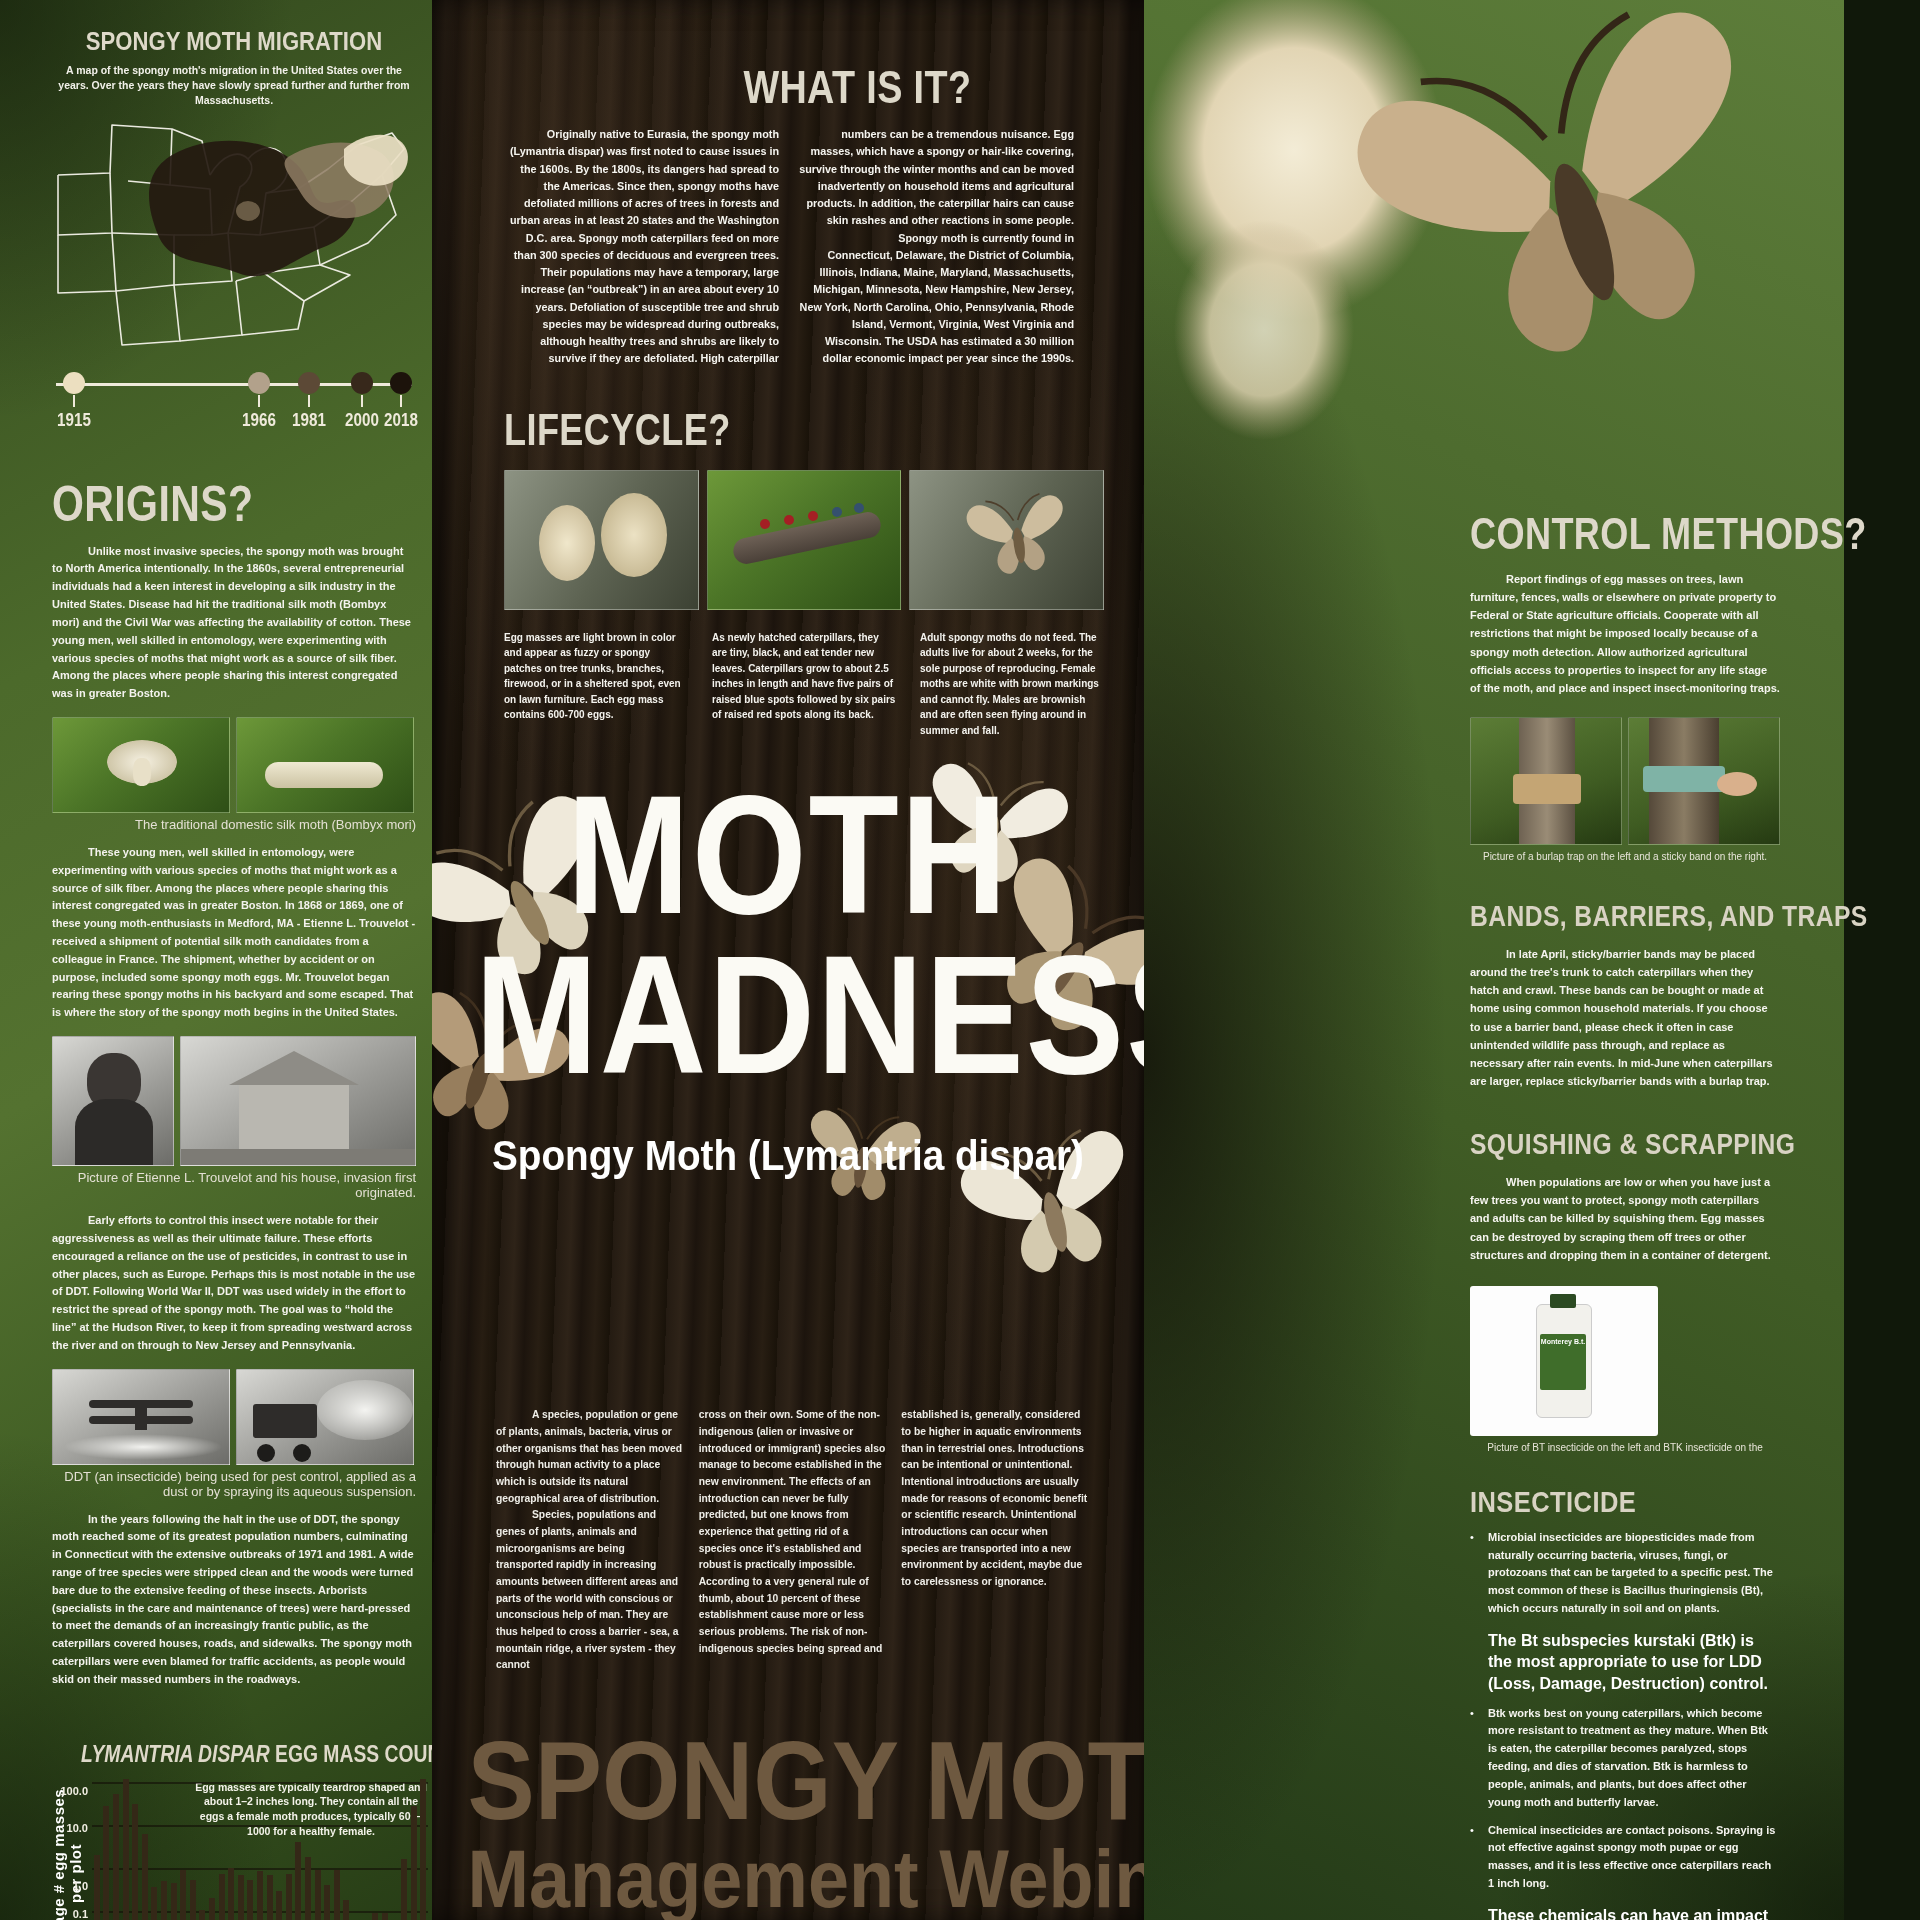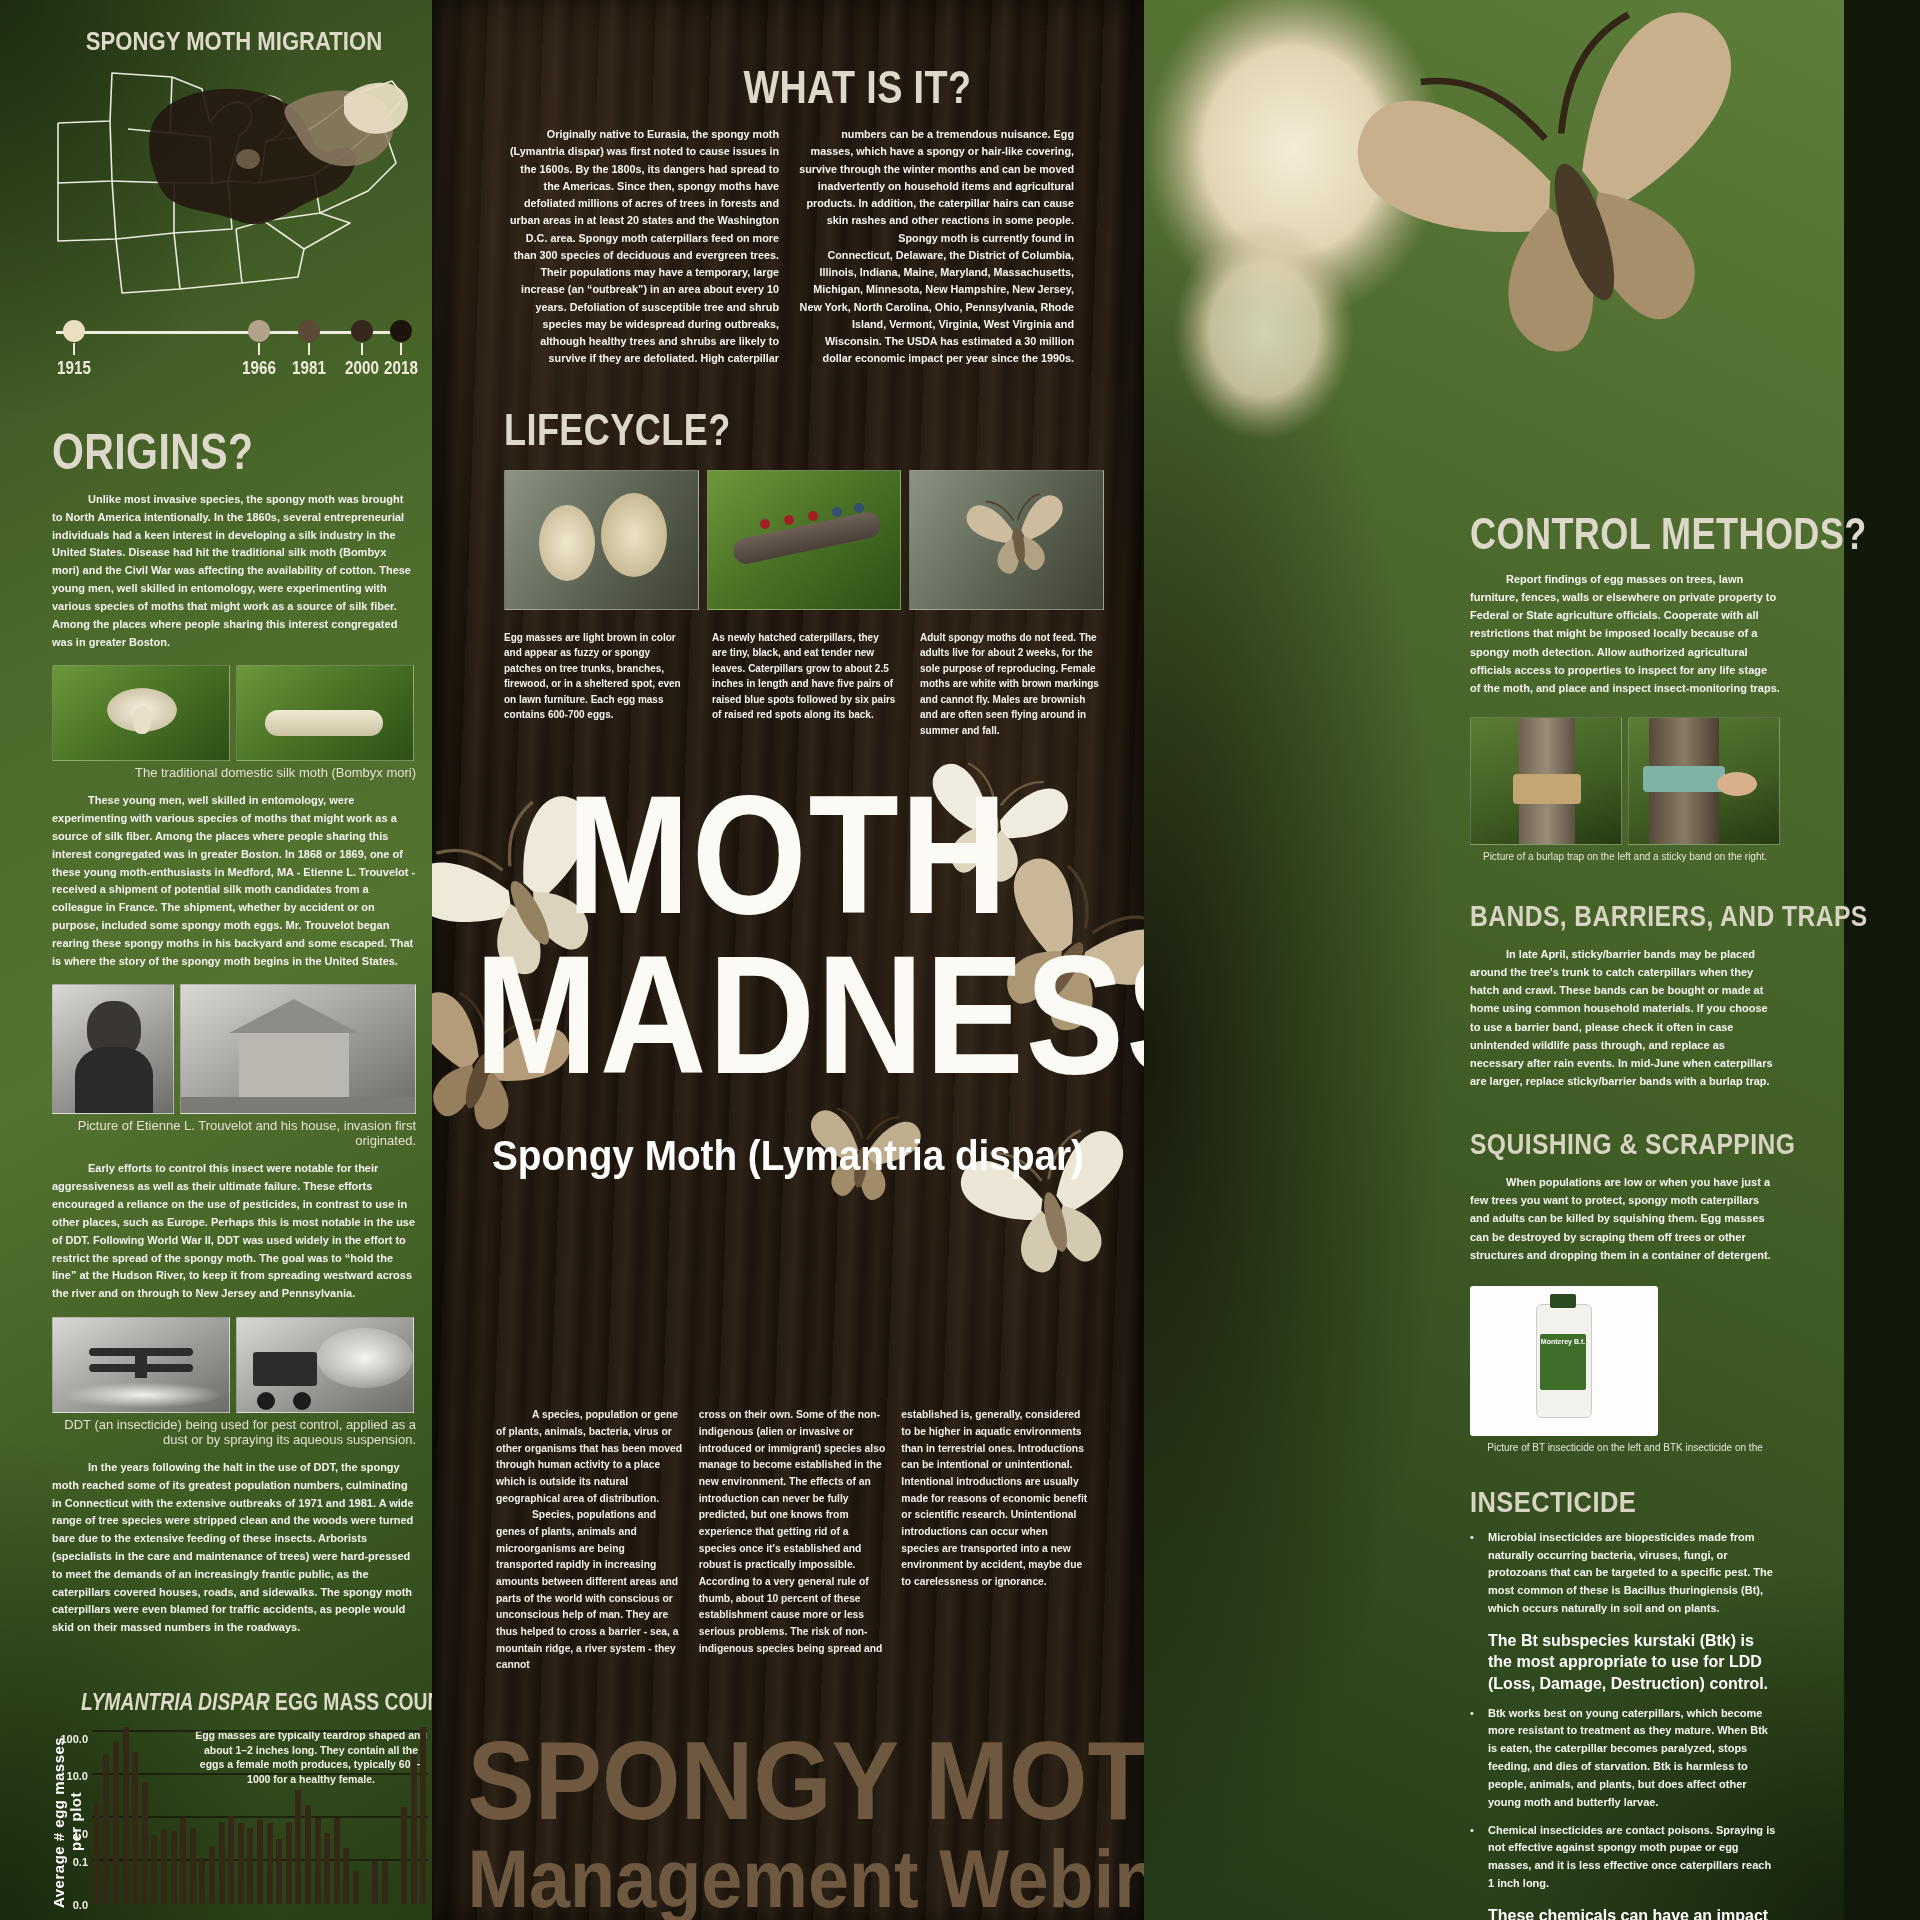--- a/index.html
+++ b/index.html
@@ -134,20 +134,21 @@
           <stop offset="60%" stop-color="#e2d5b4"></stop>
         <stop offset="100%" stop-color="#b9a985" stop-opacity="0"></stop>
       </radialGradient>
     </defs>
   </svg>
 
   <aside class="left-panel">
 
     <section>
       <h2 class="mig-title">SPONGY MOTH MIGRATION</h2>
+      <p class="mig-sub">A map of the spongy moth's migration in the United States over the years. Over the years they have slowly spread further and further from Massachusetts.</p>
 
       <div class="map-box">
         <svg width="364" height="252" viewBox="0 0 364 252">
           <g fill="none" stroke="#f4f2ea" stroke-width="1.6" stroke-linejoin="round" opacity=".95">
             <path d="M6,60 L58,58 L60,10 L120,14 L150,26 L158,60"></path>
             <path d="M6,60 L6,120 L60,118 L58,58"></path>
             <path d="M6,120 L6,178 L64,176 L60,118"></path>
             <path d="M64,176 L70,230 L128,226 L122,170 L64,176"></path>
             <path d="M60,118 L122,120 L122,170"></path>
             <path d="M120,14 L118,70 L158,74 L160,120 L122,120"></path>

